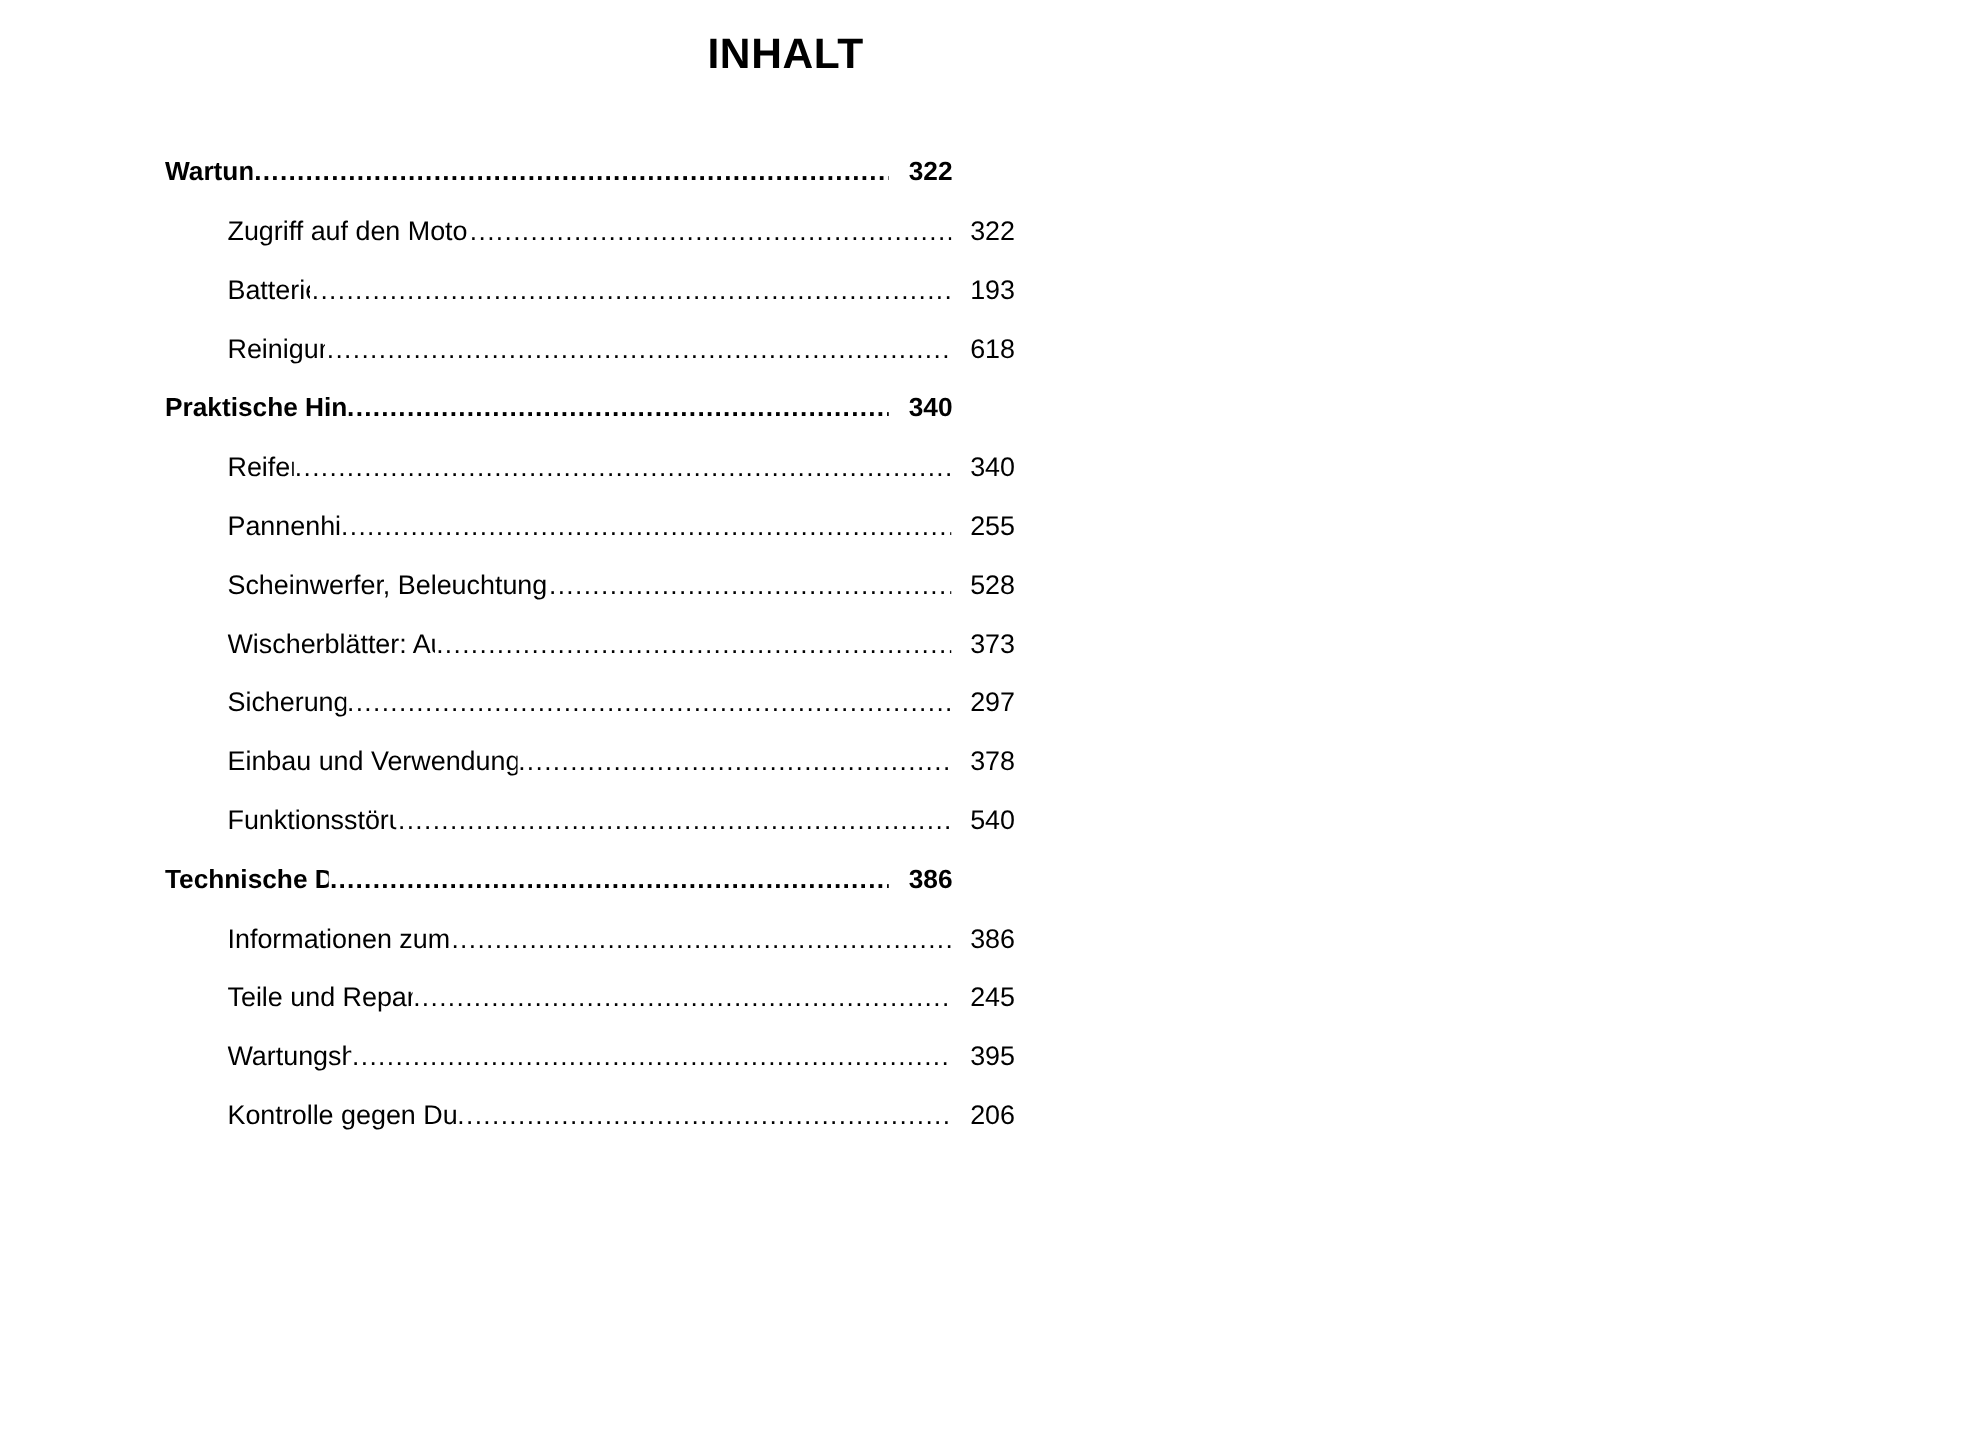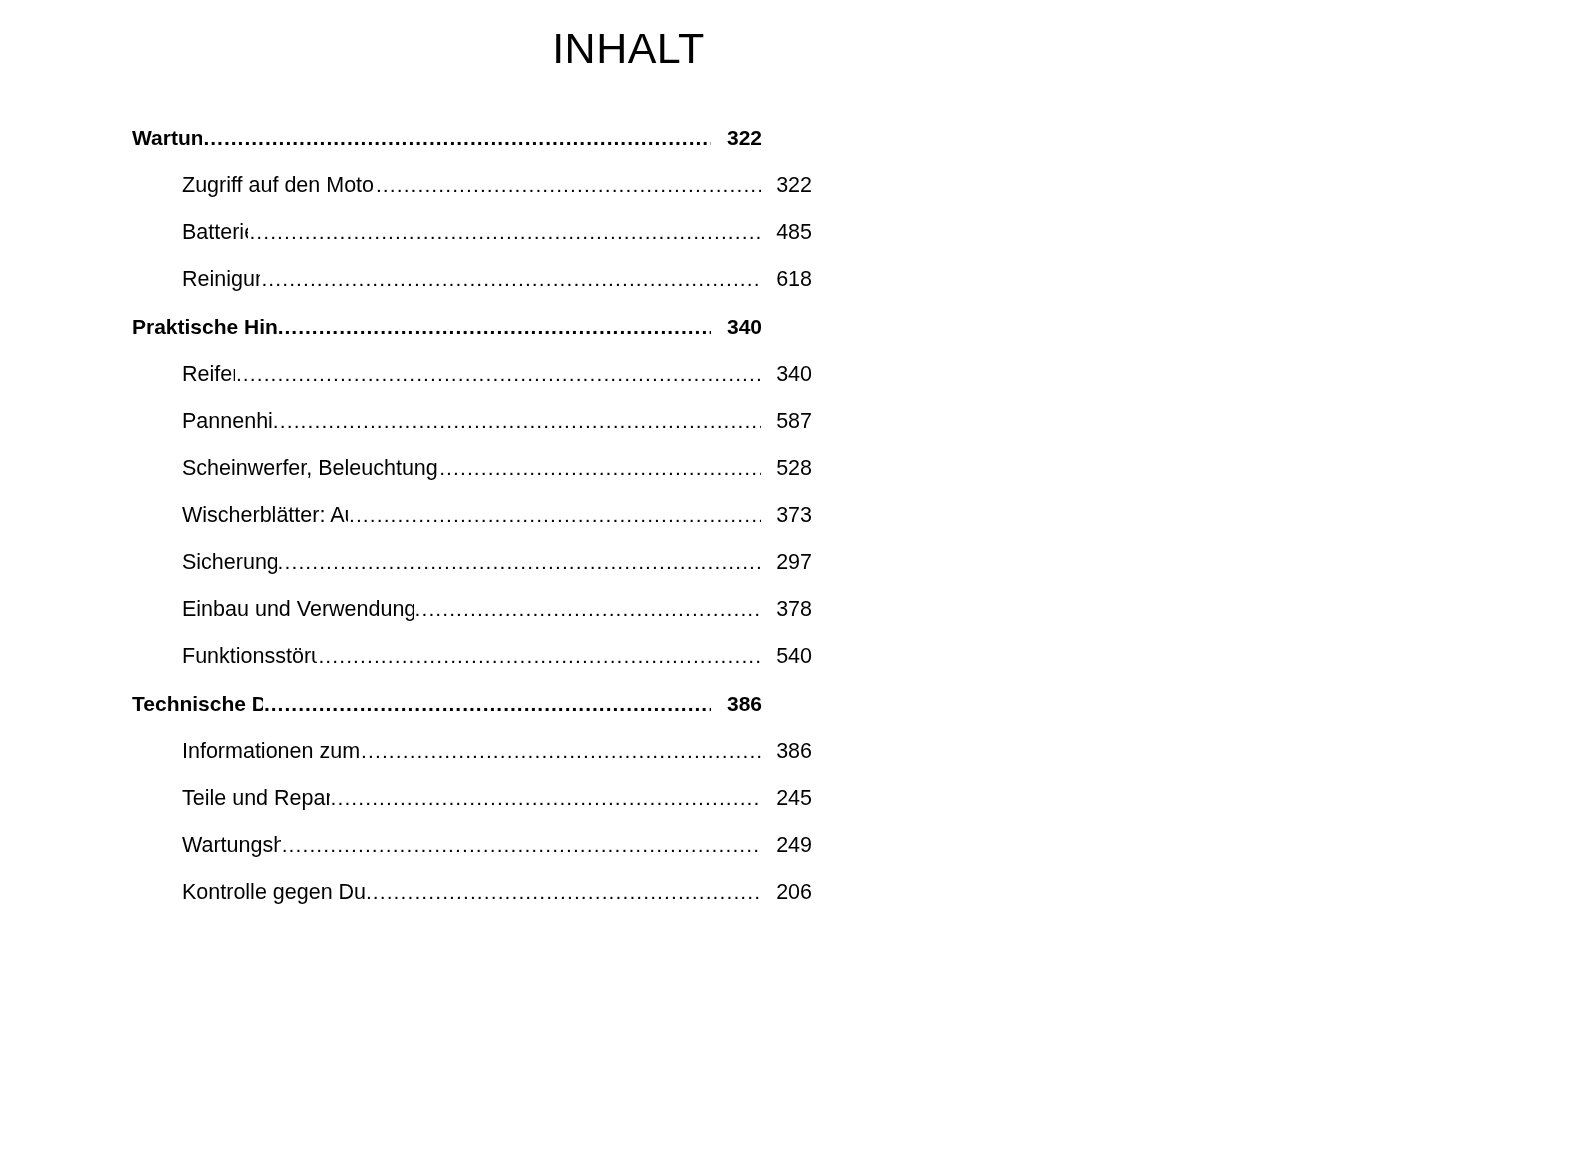--- a/index.html
+++ b/index.html
@@ -20,22 +20,22 @@
     width: 1574px;
     height: 1165px;
     box-sizing: border-box;
   }
   .page-title {
     position: absolute;
     top: 24px;
     left: 0;
     width: 1257px;
     text-align: center;
-    font-size: 43px;
-    font-weight: 400;
+    font-size: 34px;
+    font-weight: 700;
     letter-spacing: 0.5px;
   }
   .toc {
     position: absolute;
     top: 106px;
     left: 132px;
     width: 630px;
   }
   .toc-entry {
     display: flex;
@@ -94,41 +94,41 @@
         <span class="entry-page">322</span>
       </div>
       <div class="toc-entry level-2">
         <span class="entry-label">Zugriff auf den Motor, Füllstände</span>
         <span class="dots">.........................................................................................</span>
         <span class="entry-page">322</span>
       </div>
       <div class="toc-entry level-2">
         <span class="entry-label">Batterie:</span>
         <span class="dots">.........................................................................................</span>
-        <span class="entry-page">485</span>
+        <span class="entry-page">193</span>
       </div>
       <div class="toc-entry level-2">
         <span class="entry-label">Reinigung</span>
         <span class="dots">.........................................................................................</span>
         <span class="entry-page">618</span>
       </div>
       <div class="toc-entry level-1">
         <span class="entry-label">Praktische Hinweise</span>
         <span class="dots">.........................................................................................</span>
         <span class="entry-page">340</span>
       </div>
       <div class="toc-entry level-2">
         <span class="entry-label">Reifen</span>
         <span class="dots">.........................................................................................</span>
         <span class="entry-page">340</span>
       </div>
       <div class="toc-entry level-2">
         <span class="entry-label">Pannenhilfe</span>
         <span class="dots">.........................................................................................</span>
-        <span class="entry-page">587</span>
+        <span class="entry-page">255</span>
       </div>
       <div class="toc-entry level-2">
         <span class="entry-label">Scheinwerfer, Beleuchtung: Austausch von Lampen</span>
         <span class="dots">.........................................................................................</span>
         <span class="entry-page">528</span>
       </div>
       <div class="toc-entry level-2">
         <span class="entry-label">Wischerblätter: Austausch</span>
         <span class="dots">.........................................................................................</span>
         <span class="entry-page">373</span>
@@ -159,21 +159,21 @@
         <span class="entry-page">386</span>
       </div>
       <div class="toc-entry level-2">
         <span class="entry-label">Teile und Reparaturen</span>
         <span class="dots">.........................................................................................</span>
         <span class="entry-page">245</span>
       </div>
       <div class="toc-entry level-2">
         <span class="entry-label">Wartungsheft</span>
         <span class="dots">.........................................................................................</span>
-        <span class="entry-page">249</span>
+        <span class="entry-page">395</span>
       </div>
       <div class="toc-entry level-2">
         <span class="entry-label">Kontrolle gegen Durchrostung</span>
         <span class="dots">.........................................................................................</span>
         <span class="entry-page">206</span>
       </div>
     </div>
 
 </div>
 

